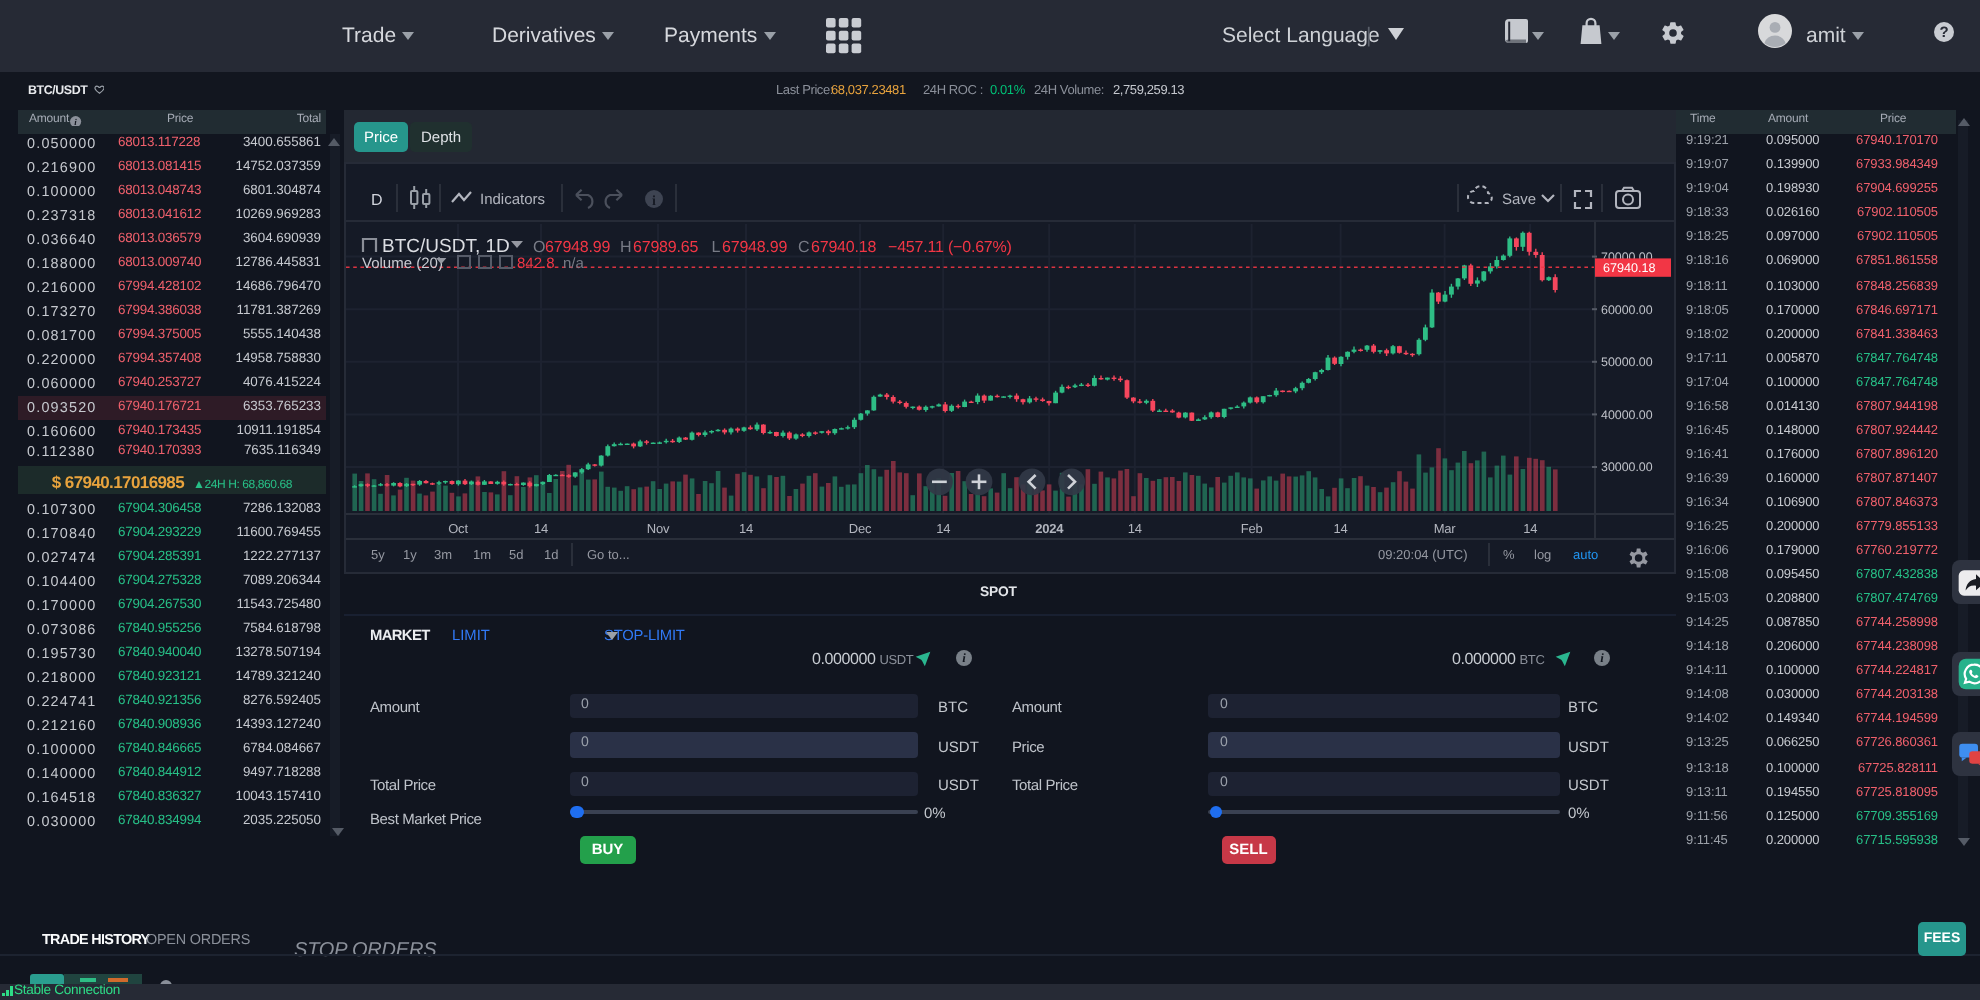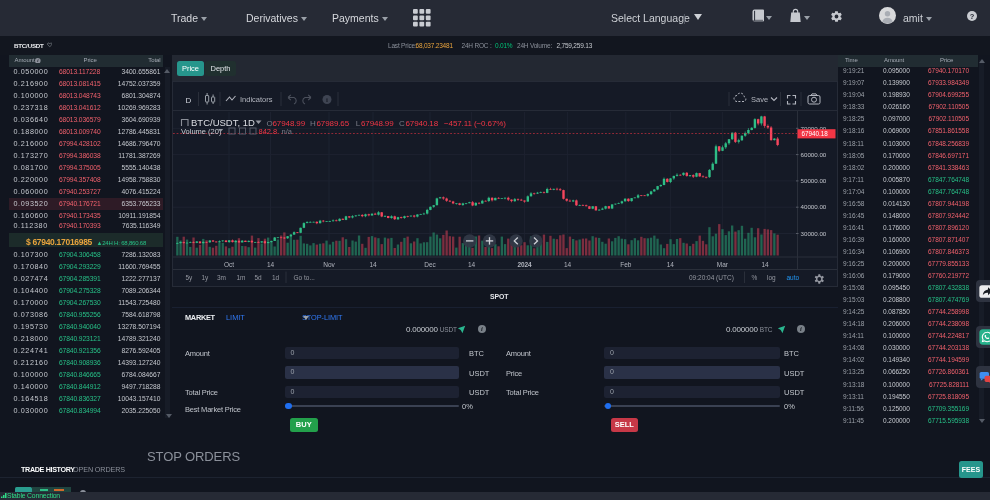--- a/index.html
+++ b/index.html
@@ -1177,21 +1177,21 @@
 <span class="formlabel" style="left:506px;top:388px;">Total Price</span>
 <div class="input" style="left:604px;top:385.5px;width:175.5px;">0</div>
 <span class="suffix" style="left:784px;top:388px;">USDT</span>
 <div class="slider" style="left:604px;top:404.5px;width:175.5px;"></div>
 <div class="abs" style="left:604.5px;top:402.5px;width:6.5px;height:6.5px;border-radius:50%;background:#1f6ef0;"></div>
 <span class="suffix" style="left:784px;top:402px;">0%</span>
 <div class="btn" style="left:611px;top:417.5px;width:26.5px;height:14.5px;line-height:14.5px;background:#c73847;">SELL</div>
 
 <span class="abs" style="left:21px;top:464.5px;font-size:7.2px;font-weight:bold;color:#fafbfc;letter-spacing:-0.35px;">TRADE HISTORY</span>
 <span class="abs" style="left:73px;top:464.5px;font-size:7.2px;color:#8b909a;letter-spacing:-0.1px;">OPEN ORDERS</span>
-<span class="abs" style="left:147px;top:449px;font-size:13px;color:#8b909a;letter-spacing:-0.1px;">STOP ORDERS</span>
+<span class="abs" style="left:147px;top:470px;font-size:10px;color:#8b909a;letter-spacing:-0.1px;font-style:italic;">STOP ORDERS</span>
 <div class="abs" style="left:0px;top:477px;width:990px;height:1.2px;background:#1d2330;"></div>
 <div class="btn" style="left:959px;top:461px;width:24px;height:17px;line-height:17px;background:#26968c;font-size:7px;">FEES</div>
 
 <div class="abs" style="left:14.5px;top:486.8px;width:17.5px;height:5.4px;background:#2a9d8f;border-radius:1.5px 1.5px 0 0;"></div>
 <div class="abs" style="left:32px;top:486.8px;width:38.5px;height:5.4px;background:#20443f;"></div>
 <div class="abs" style="left:40px;top:489px;width:8px;height:1.5px;background:#2ebd85;"></div>
 <div class="abs" style="left:54px;top:489px;width:10px;height:1.5px;background:#d06a2c;"></div>
 <svg class="abs" style="left:79px;top:488.5px;" width="8" height="4" viewBox="0 0 16 8">
     <path d="M2 8 a6 6 0 0 1 12 0z" fill="#8b909a"></path>
   </svg>

